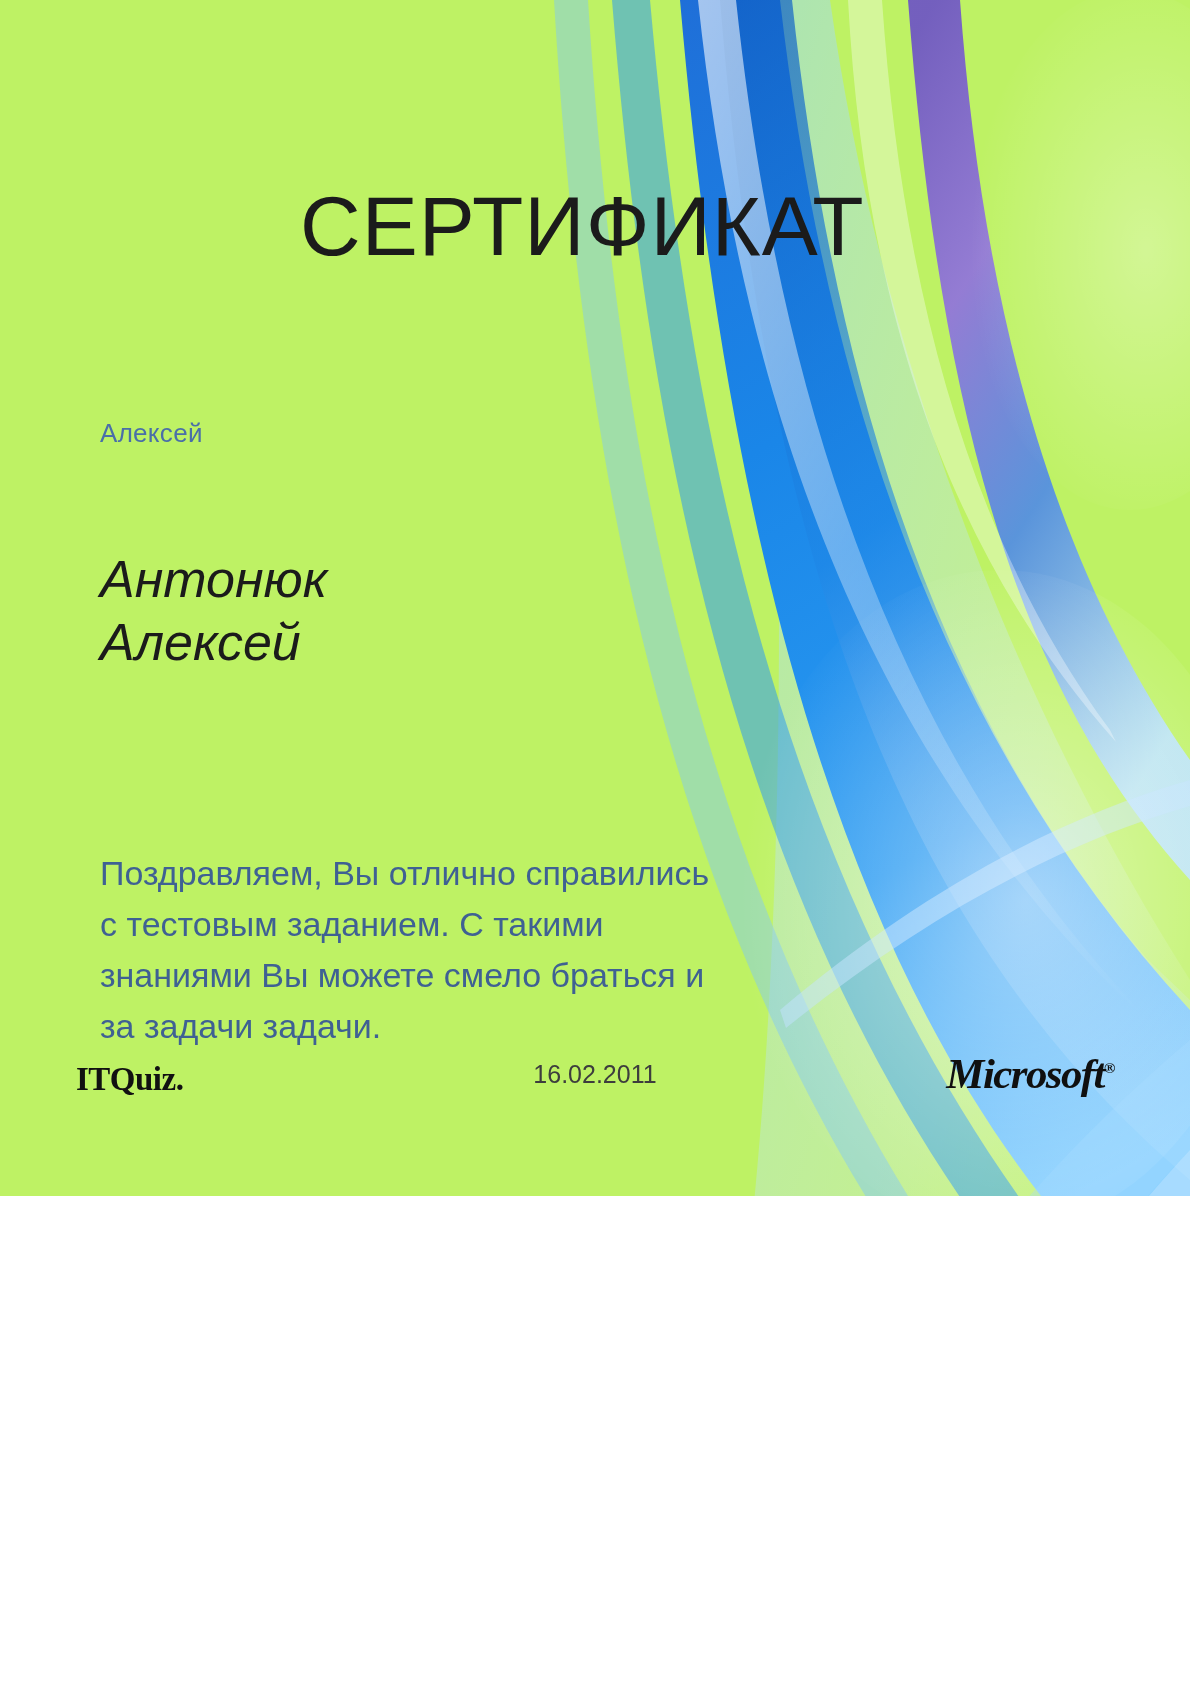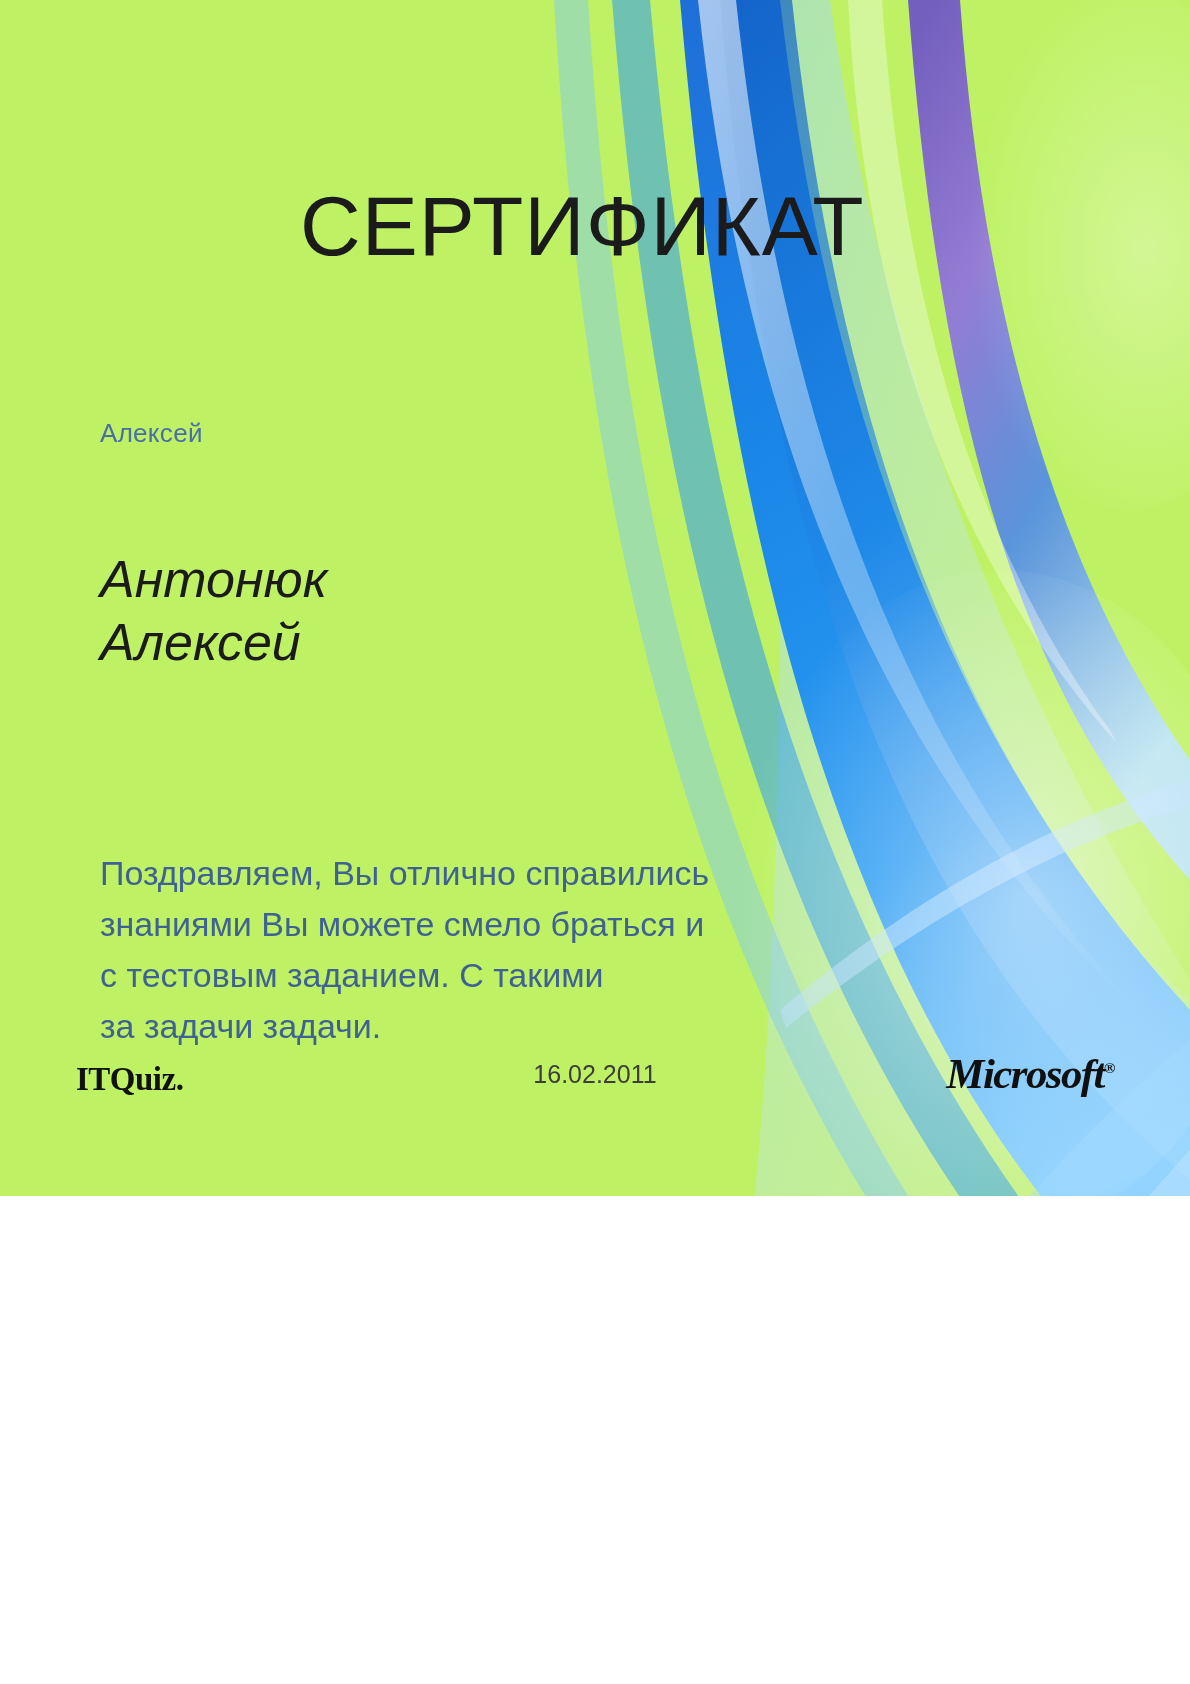--- a/index.html
+++ b/index.html
@@ -179,22 +179,22 @@
 
   <div class="level">Алексей</div>
 
   <div class="recipient">
     <span class="ln">Антонюк</span>
     <span class="ln">Алексей</span>
   </div>
 
   <div class="message">
     <span class="ln">Поздравляем, Вы отлично справились</span>
+    <span class="ln">с тестовым заданием. С такими</span>
     <span class="ln">знаниями Вы можете смело браться и</span>
-    <span class="ln">с тестовым заданием. С такими</span>
     <span class="ln">за задачи задачи.</span>
   </div>
 
   <div class="footer-brand">ITQuiz.</div>
 
   <div class="footer-date">16.02.2011</div>
 
   <div class="ms-logo">
     <span>Microsoft</span><span class="reg">®</span>
   </div>

